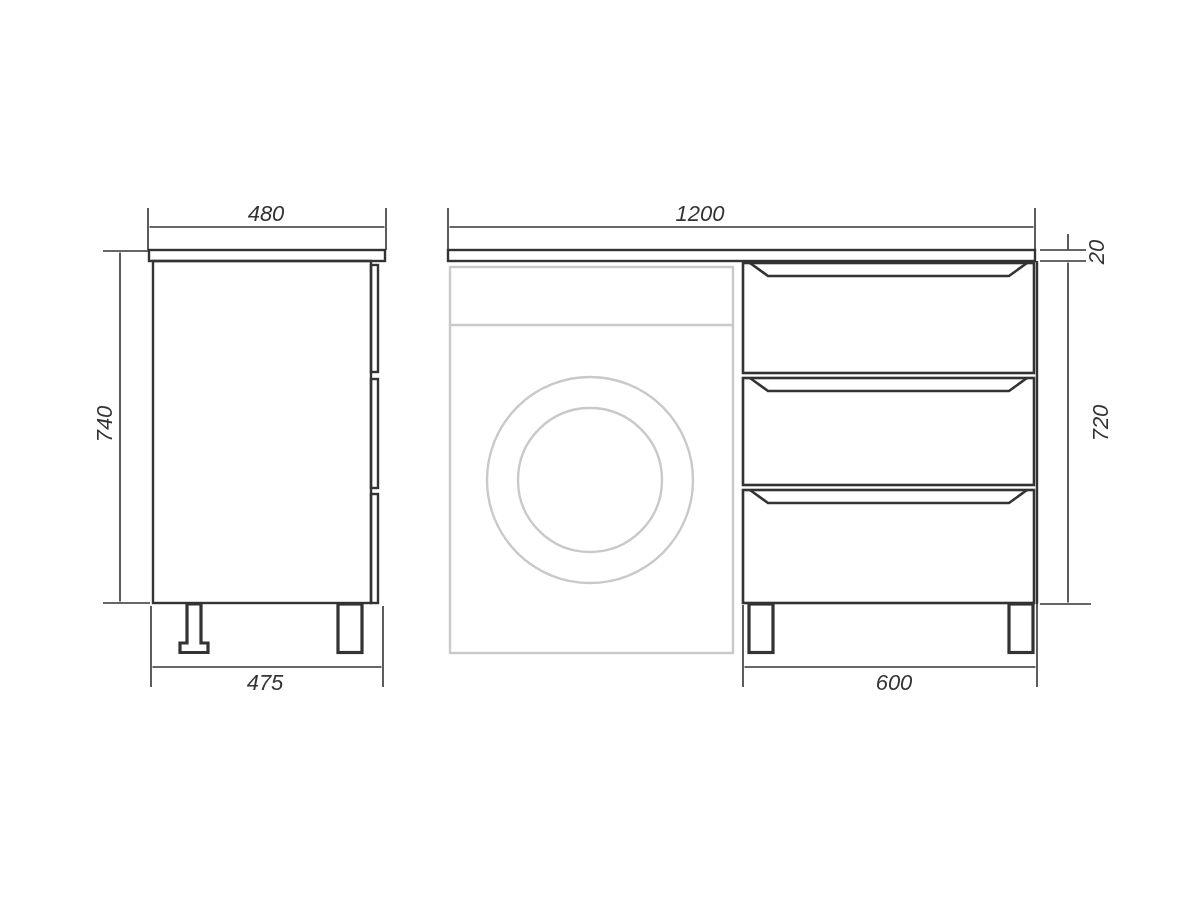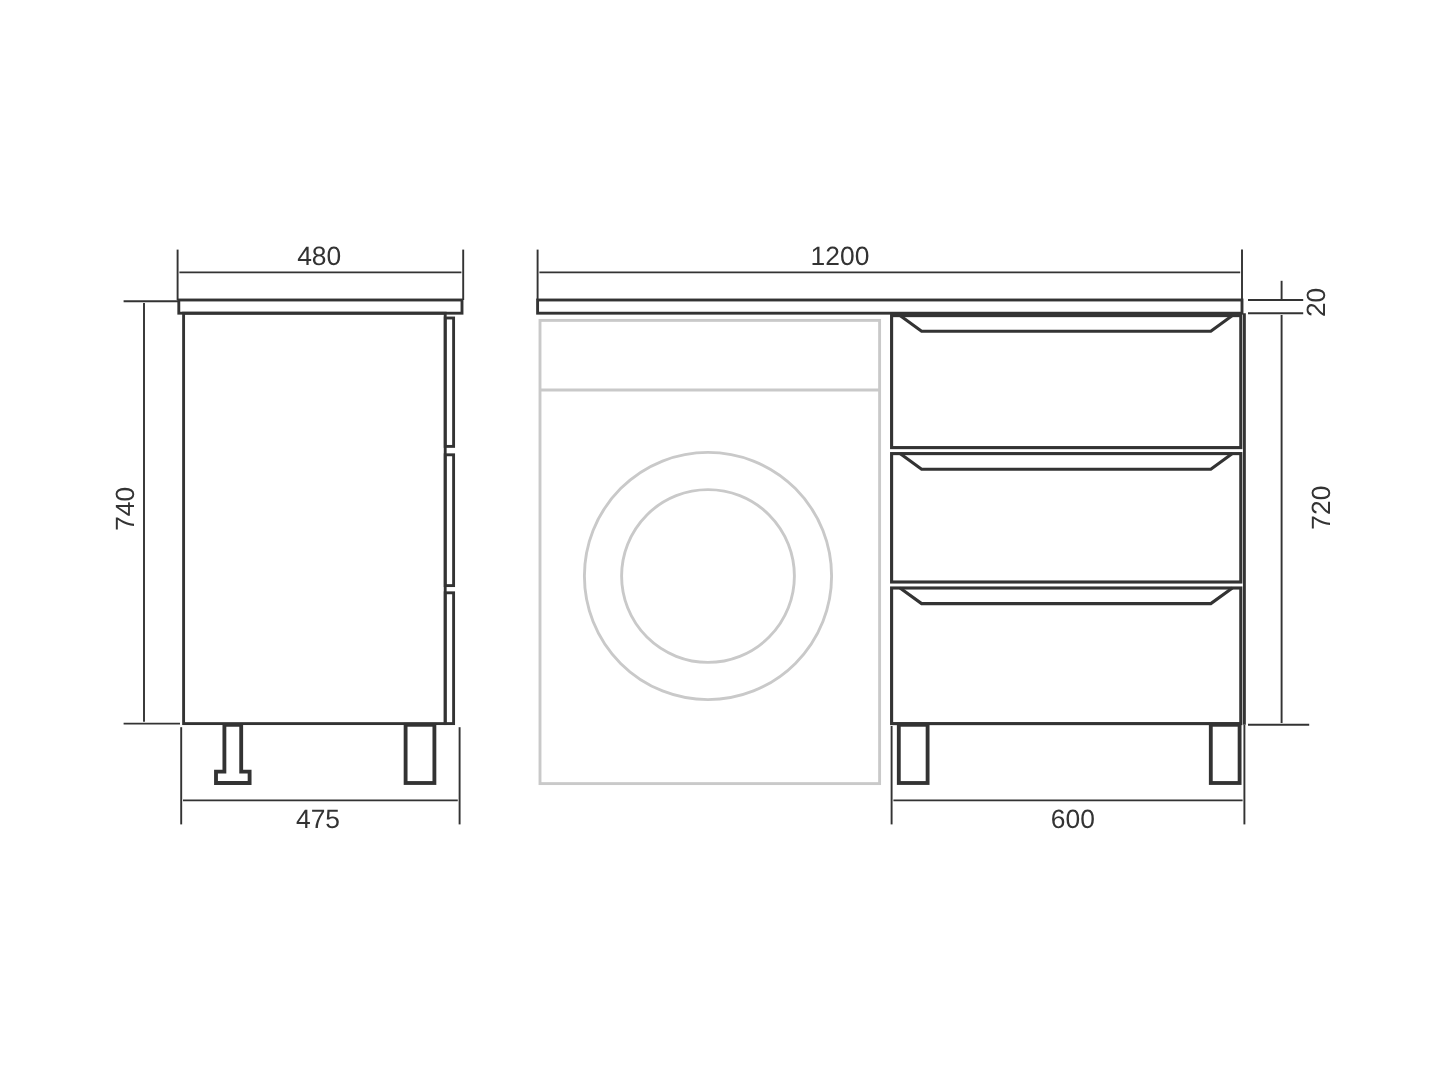--- a/index.html
+++ b/index.html
@@ -1,16 +1,16 @@
 <!DOCTYPE html>
 <html><head>
 <meta charset="utf-8">
 <style>
   html,body{margin:0;padding:0;background:#ffffff;}
-  .canvas{width:1200px;height:900px;background:#ffffff;position:relative;overflow:hidden;}
+  .canvas{width:1200px;height:900px;background:#ffffff;position:relative;overflow:hidden;font-style:italic;}
   svg{display:block;}
   svg rect, svg path, svg line, svg circle, svg polyline{fill:none;}
   .sw-main{stroke-width:2.4;}
   .sw-drawer{stroke-width:2.6;}
   .sw-leg{stroke-width:3.2;}
   .sw-dim{stroke-width:1.6;}
   .sw-washer{stroke-width:2.4;}
   text{
     font-family:"Liberation Sans", sans-serif;
     font-size:22px;

